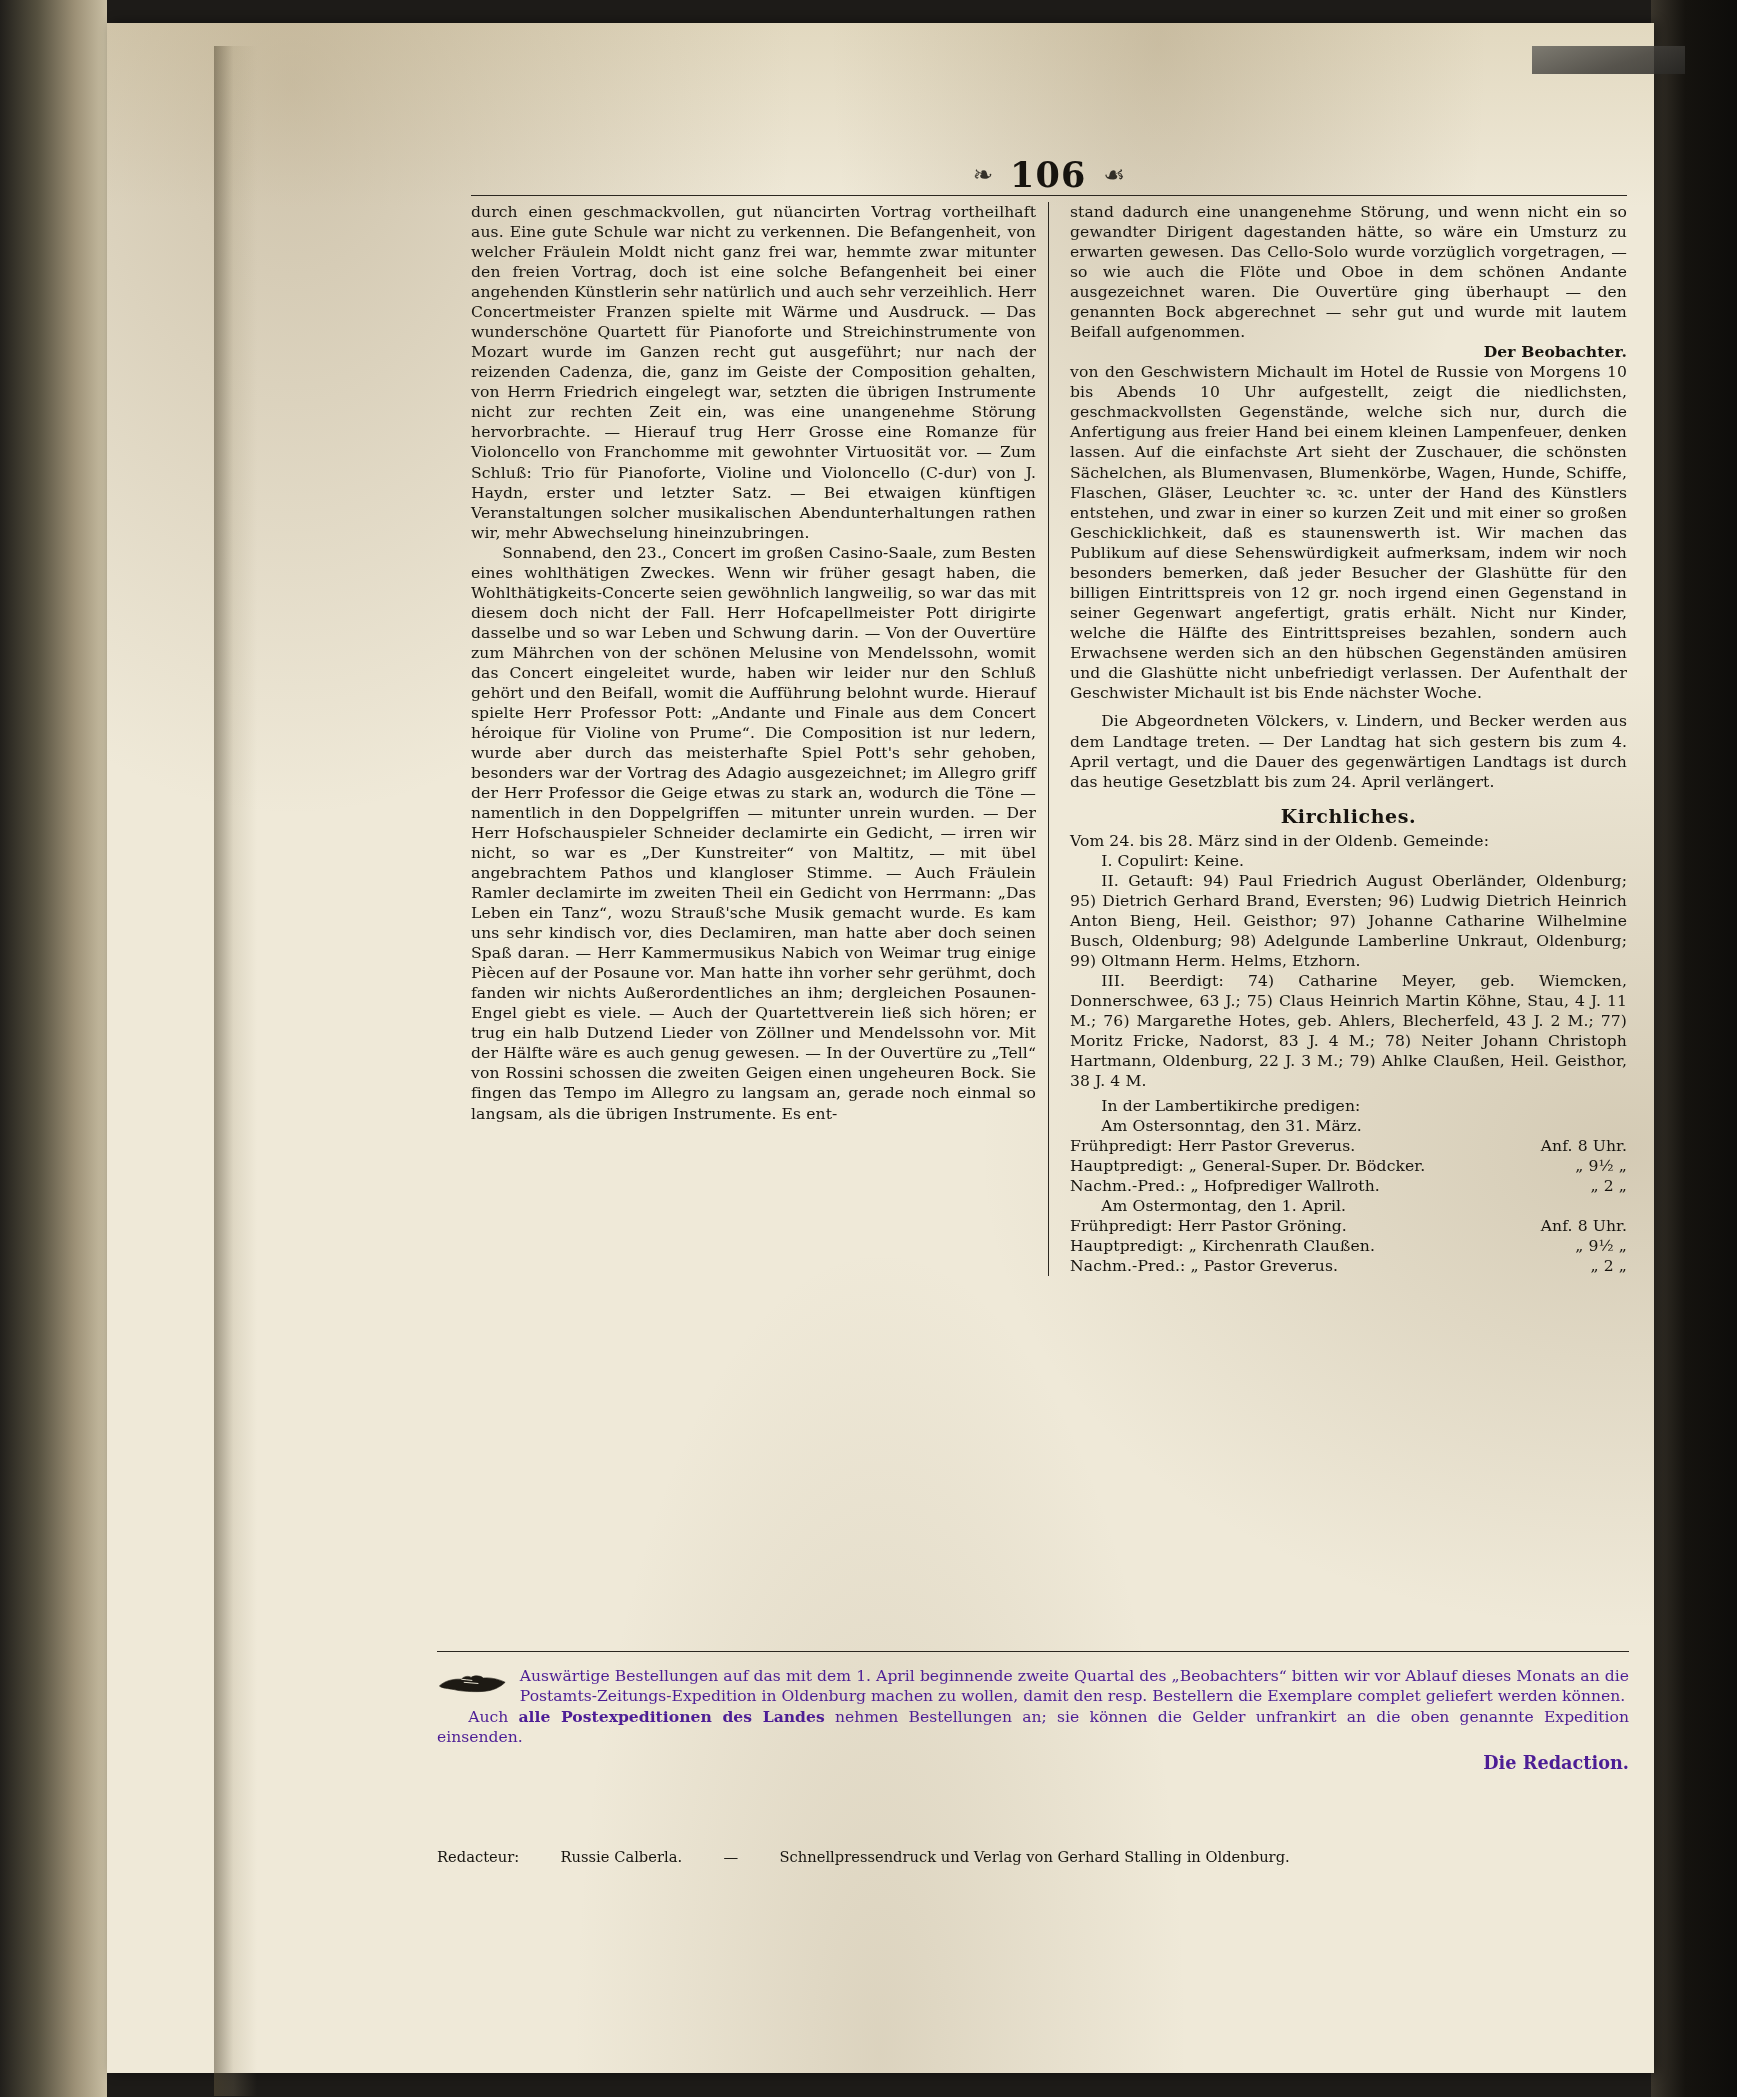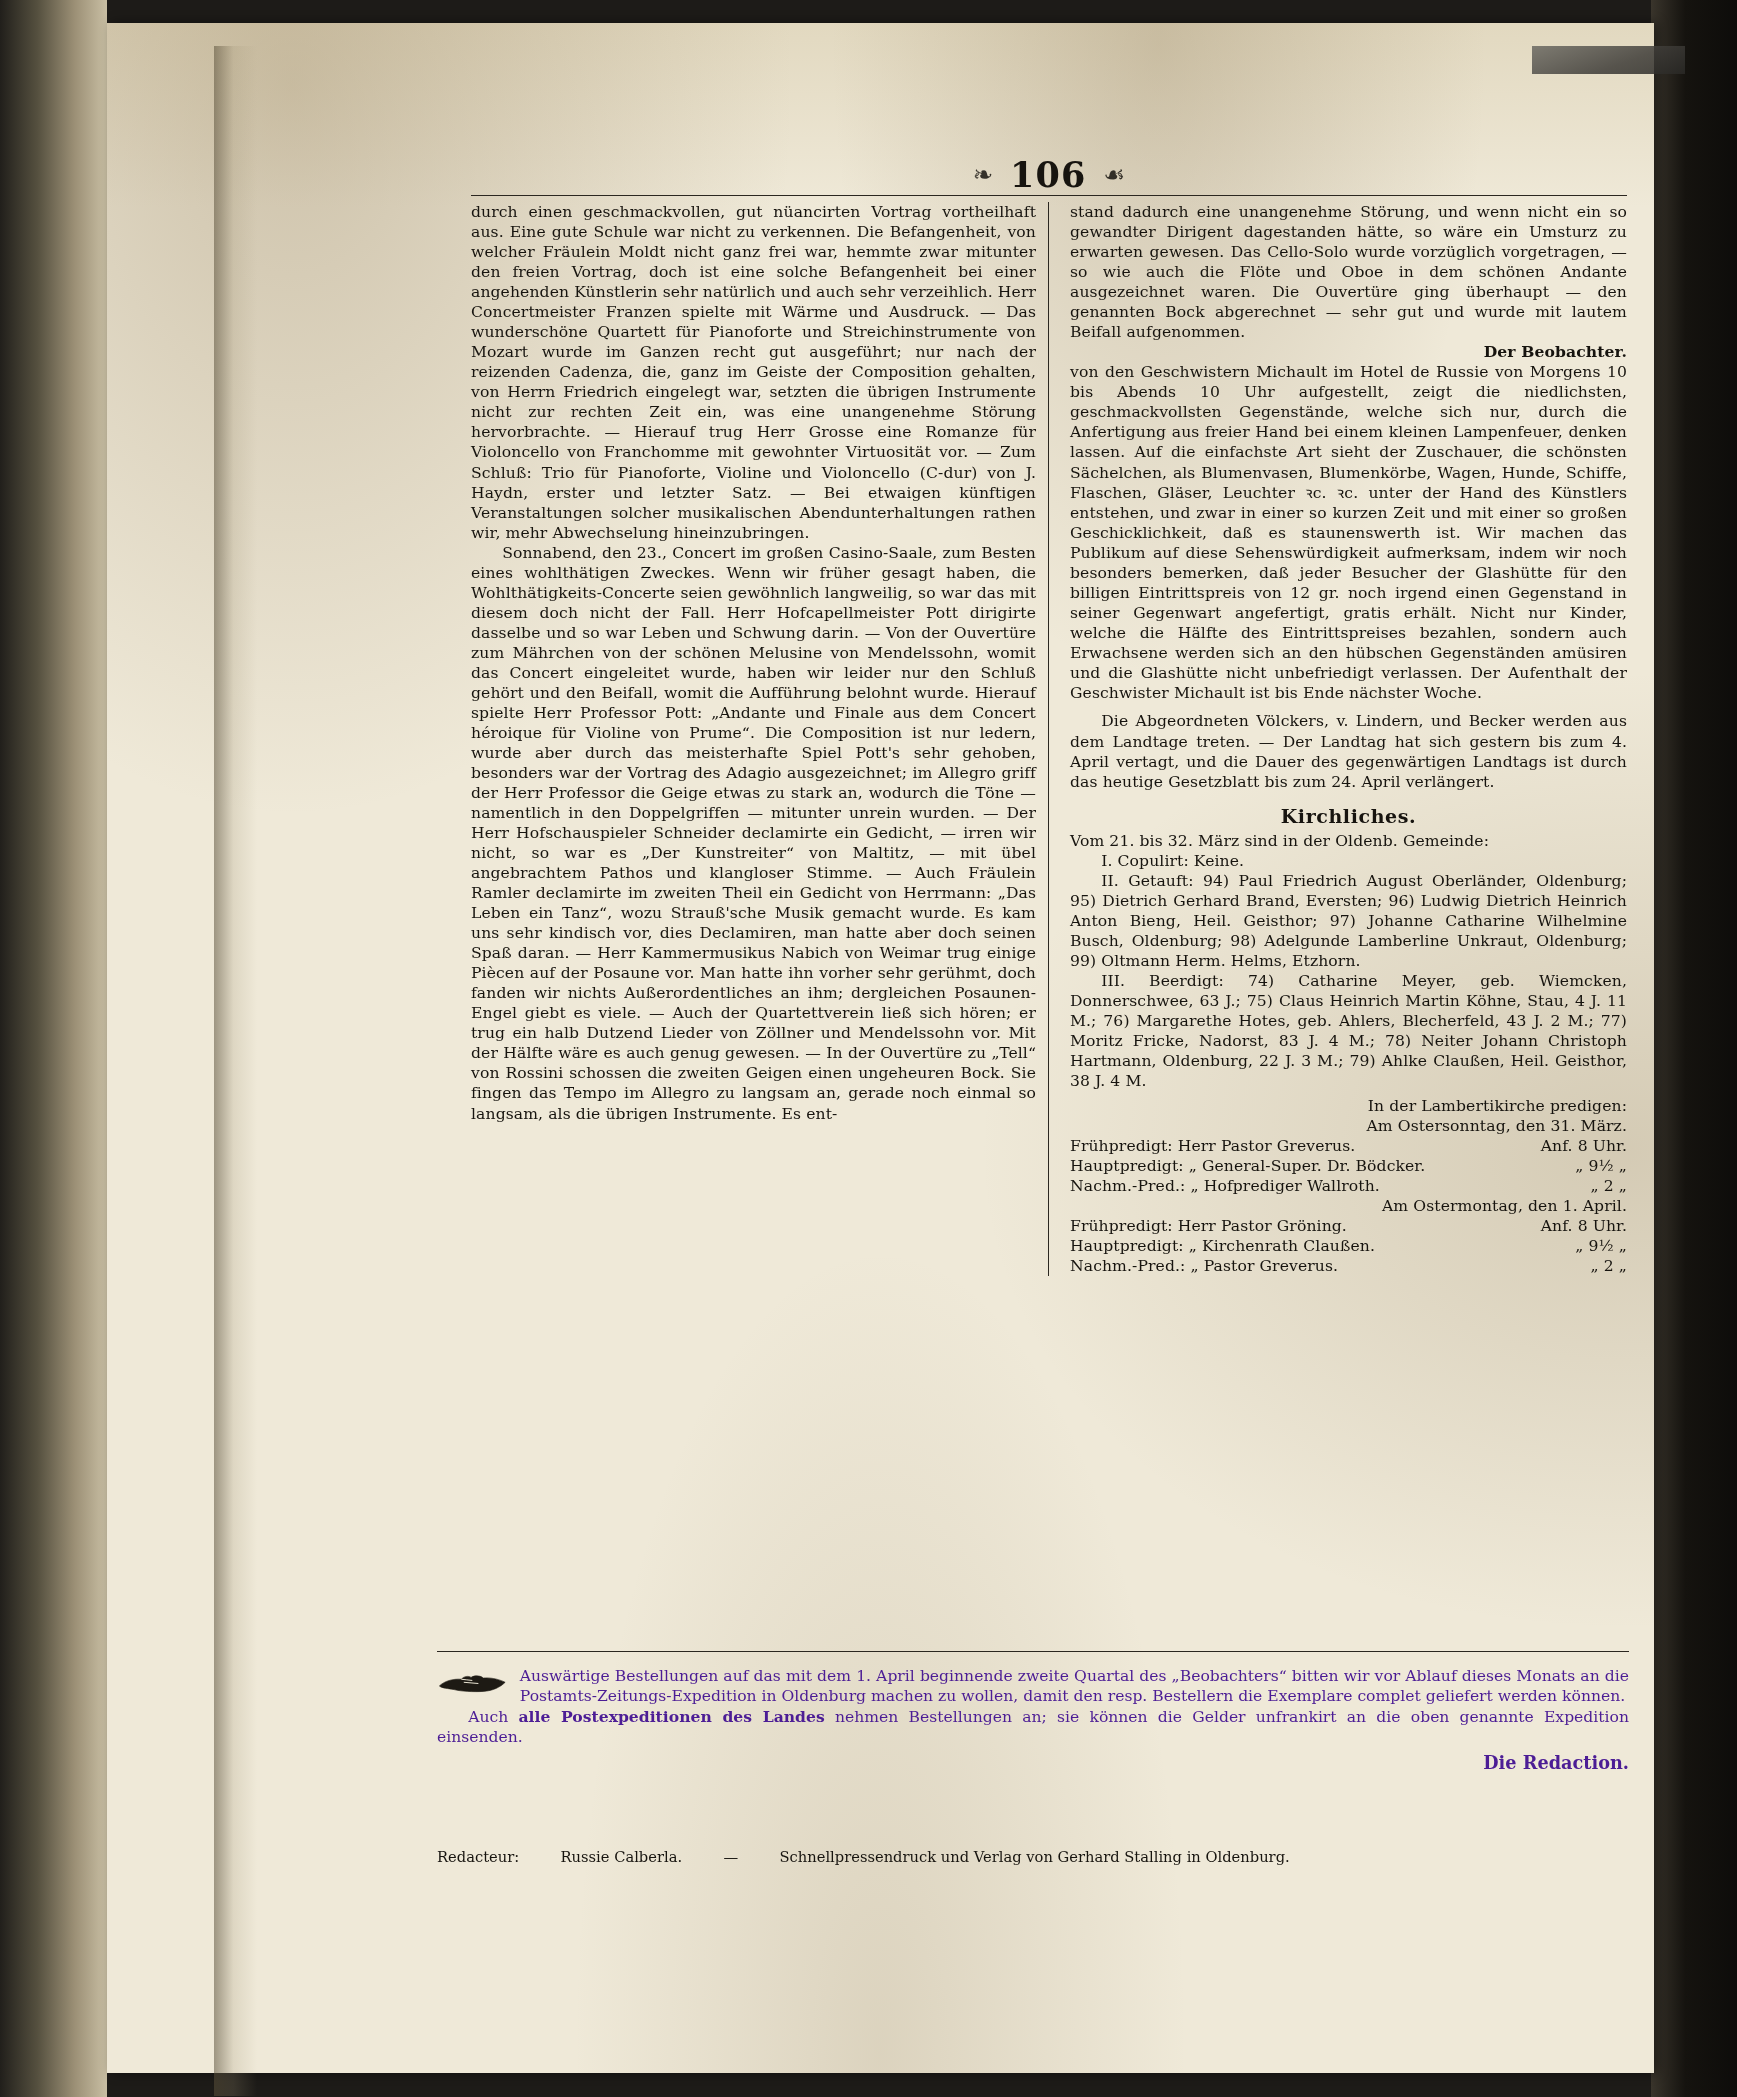--- a/index.html
+++ b/index.html
@@ -126,21 +126,21 @@
     letter-spacing: 0.6px;
   }
   h2.headline .big { font-size: 22px; letter-spacing: 1.2px; }
   h3.subhead {
     font-size: 19px;
     font-weight: bold;
     text-align: center;
     margin: 12.2px 0 2.4px;
     letter-spacing: 0.6px;
   }
-  .centered { text-align: right; text-indent: 0; }
+  .centered { text-align: left; text-indent: 0; }
   .right-align { text-align: right; text-indent: 0; }
 
   .church-line {
     display: flex;
     justify-content: space-between;
     text-indent: 0;
     white-space: nowrap;
   }
   .church-line .who { }
   .church-line .tm { }
@@ -209,21 +209,21 @@
 
         <div class="col right fraktur">
           <p class="noind">stand dadurch eine unangenehme Störung, und wenn nicht ein so gewandter Dirigent dagestanden hätte, so wäre ein Umsturz zu erwarten gewesen. Das Cello-Solo wurde vorzüglich vorgetragen, — so wie auch die Flöte und Oboe in dem schönen Andante ausgezeichnet waren. Die Ouvertüre ging überhaupt — den genannten Bock abgerechnet — sehr gut und wurde mit lautem Beifall aufgenommen.</p>
           <p class="right-align b">Der Beobachter.</p>
 
           <p class="noind">von den Geschwistern Michault im Hotel de Russie von Morgens 10 bis Abends 10 Uhr aufgestellt, zeigt die niedlichsten, geschmackvollsten Gegenstände, welche sich nur, durch die Anfertigung aus freier Hand bei einem kleinen Lampenfeuer, denken lassen. Auf die einfachste Art sieht der Zuschauer, die schönsten Sächelchen, als Blumenvasen, Blumenkörbe, Wagen, Hunde, Schiffe, Flaschen, Gläser, Leuchter ꝛc. ꝛc. unter der Hand des Künstlers entstehen, und zwar in einer so kurzen Zeit und mit einer so großen Geschicklichkeit, daß es staunenswerth ist. Wir machen das Publikum auf diese Sehenswürdigkeit aufmerksam, indem wir noch besonders bemerken, daß jeder Besucher der Glashütte für den billigen Eintrittspreis von 12 gr. noch irgend einen Gegenstand in seiner Gegenwart angefertigt, gratis erhält. Nicht nur Kinder, welche die Hälfte des Eintrittspreises bezahlen, sondern auch Erwachsene werden sich an den hübschen Gegenständen amüsiren und die Glashütte nicht unbefriedigt verlassen. Der Aufenthalt der Geschwister Michault ist bis Ende nächster Woche.</p>
 
           <p style="margin-top:8.6px;">Die Abgeordneten Völckers, v. Lindern, und Becker werden aus dem Landtage treten. — Der Landtag hat sich gestern bis zum 4. April vertagt, und die Dauer des gegenwärtigen Landtags ist durch das heutige Gesetzblatt bis zum 24. April verlängert.</p>
 
           <h3 class="subhead">Kirchliches.</h3>
-          <p class="noind">Vom 21. bis 32. März sind in der Oldenb. Gemeinde:</p>
+          <p class="noind">Vom 24. bis 28. März sind in der Oldenb. Gemeinde:</p>
           <p>I. Copulirt: Keine.</p>
           <p>II. Getauft: 94) Paul Friedrich August Oberländer, Oldenburg; 95) Dietrich Gerhard Brand, Eversten; 96) Ludwig Dietrich Heinrich Anton Bieng, Heil. Geisthor; 97) Johanne Catharine Wilhelmine Busch, Oldenburg; 98) Adelgunde Lamberline Unkraut, Oldenburg; 99) Oltmann Herm. Helms, Etzhorn.</p>
           <p>III. Beerdigt: 74) Catharine Meyer, geb. Wiemcken, Donnerschwee, 63 J.; 75) Claus Heinrich Martin Köhne, Stau, 4 J. 11 M.; 76) Margarethe Hotes, geb. Ahlers, Blecherfeld, 43 J. 2 M.; 77) Moritz Fricke, Nadorst, 83 J. 4 M.; 78) Neiter Johann Christoph Hartmann, Oldenburg, 22 J. 3 M.; 79) Ahlke Claußen, Heil. Geisthor, 38 J. 4 M.</p>
 
           <p class="centered" style="margin-top:4.9px;">In der Lambertikirche predigen:</p>
 
           <p class="centered">Am Ostersonntag, den 31. März.</p>
           <div class="church-line">
             <span class="who"><span>Frühpredigt:</span>
               <span>Herr Pastor Greverus.</span></span>

